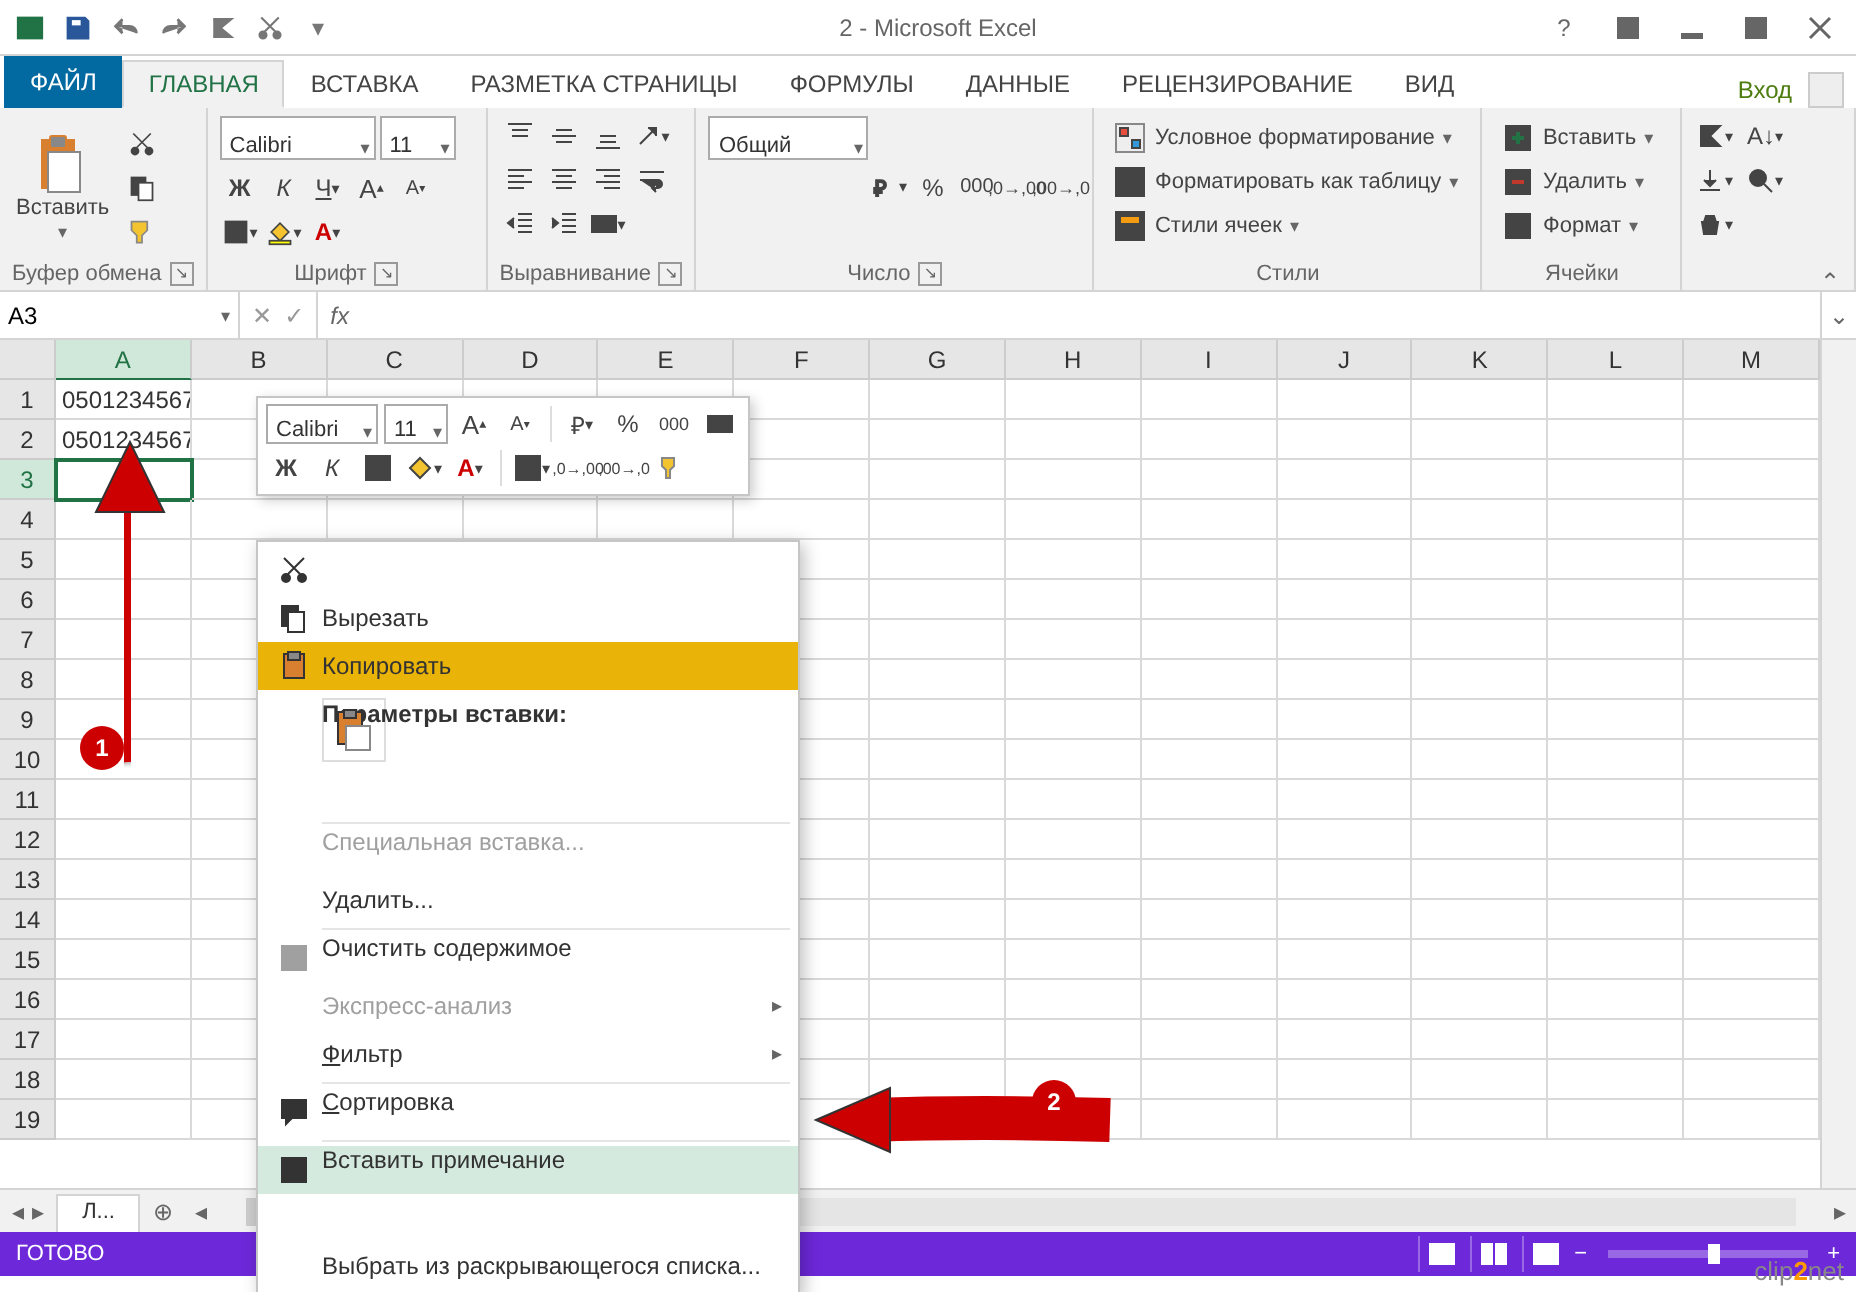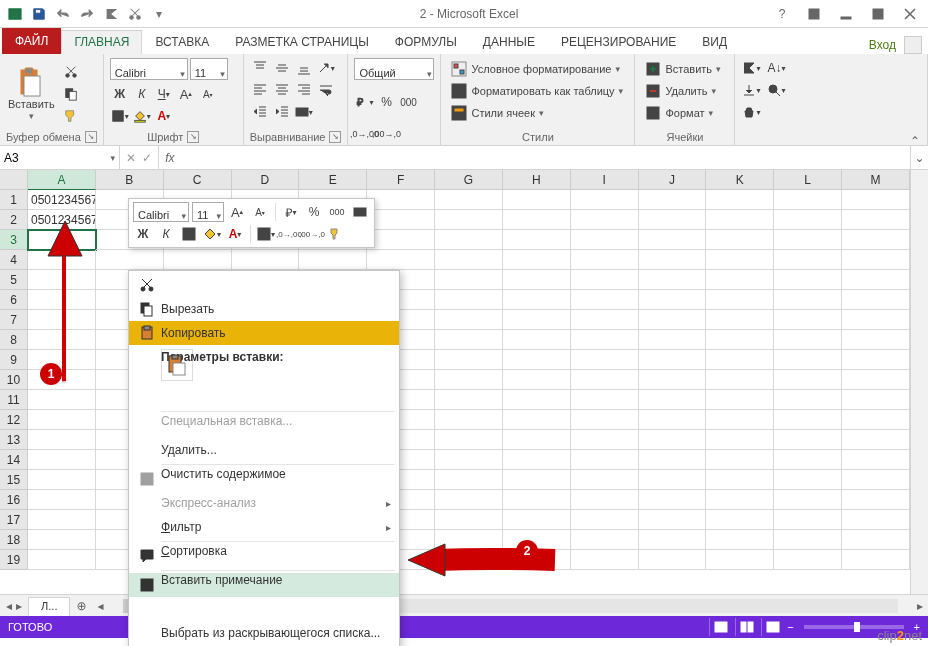--- a/index.html
+++ b/index.html
@@ -10,21 +10,21 @@
 .qat { display: flex; gap: 2px; align-items: center; }
 .qat-btn { width: 22px; height: 22px; display: flex; align-items: center; justify-content: center; color: #444; cursor: pointer; }
 .qat-btn svg { width: 14px; height: 14px; }
 .title-text { flex: 1; text-align: center; color: #666; font-size: 12px; }
 .win-controls { display: flex; gap: 4px; }
 .win-btn { width: 28px; height: 22px; display: flex; align-items: center; justify-content: center; color: #666; cursor: pointer; }
 
 
 .tabs-row { height: 26px; background: #fff; display: flex; align-items: flex-end; padding-left: 2px; }
 .tab { padding: 4px 12px; font-size: 12px; color: #444; cursor: pointer; text-transform: uppercase; border: 1px solid transparent; }
-.tab.file { background: #b91c1c; color: #fff; padding: 5px 12px; }
+.tab.file { background: #0369a1; color: #fff; padding: 5px 12px; }
 .tab.active { border: 1px solid #d4d4d4; border-bottom-color: #f1f1f1; background: #f1f1f1; color: #217346; }
 .tabs-right { margin-left: auto; display: flex; align-items: center; padding-right: 6px; gap: 8px; }
 .signin { font-size: 12px; color: #4d7c0f; }
 .avatar-box { width: 18px; height: 18px; background: #eee; border: 1px solid #ccc; }
 
 
 .ribbon { height: 92px; background: #f1f1f1; border-bottom: 1px solid #d4d4d4; display: flex; }
 .ribbon-group { border-right: 1px solid #d4d4d4; padding: 4px 6px 2px; display: flex; flex-direction: column; }
 .ribbon-group-title { margin-top: auto; text-align: center; font-size: 11px; color: #666; padding-top: 2px; display: flex; align-items: center; justify-content: center; gap: 4px; }
 .grp-content { flex: 1; display: flex; gap: 4px; }
@@ -363,21 +363,21 @@
           </div>
       </div>
     </div>
     <div class="ribbon-group-title">
         <span>Выравнивание</span> 
         <span class="dialog-launcher">↘</span>
       </div>
   </div>
 
   <div class="ribbon-group" style="min-width:90px">
-    <div class="grp-content" style="flex-direction:column;gap:12px">
+    <div class="grp-content" style="gap:0">
       <div class="combo" style="width:80px">
           <span>Общий</span>
           <span class="caret">▾</span>
         </div>
       <div class="btn-row">
         <div class="mini-btn">
             <svg viewBox="0 0 14 14" fill="#555">
               <text x="2" y="11" font-size="11">₽</text>
             </svg>
             <span style="font-size:8px">▾</span>

